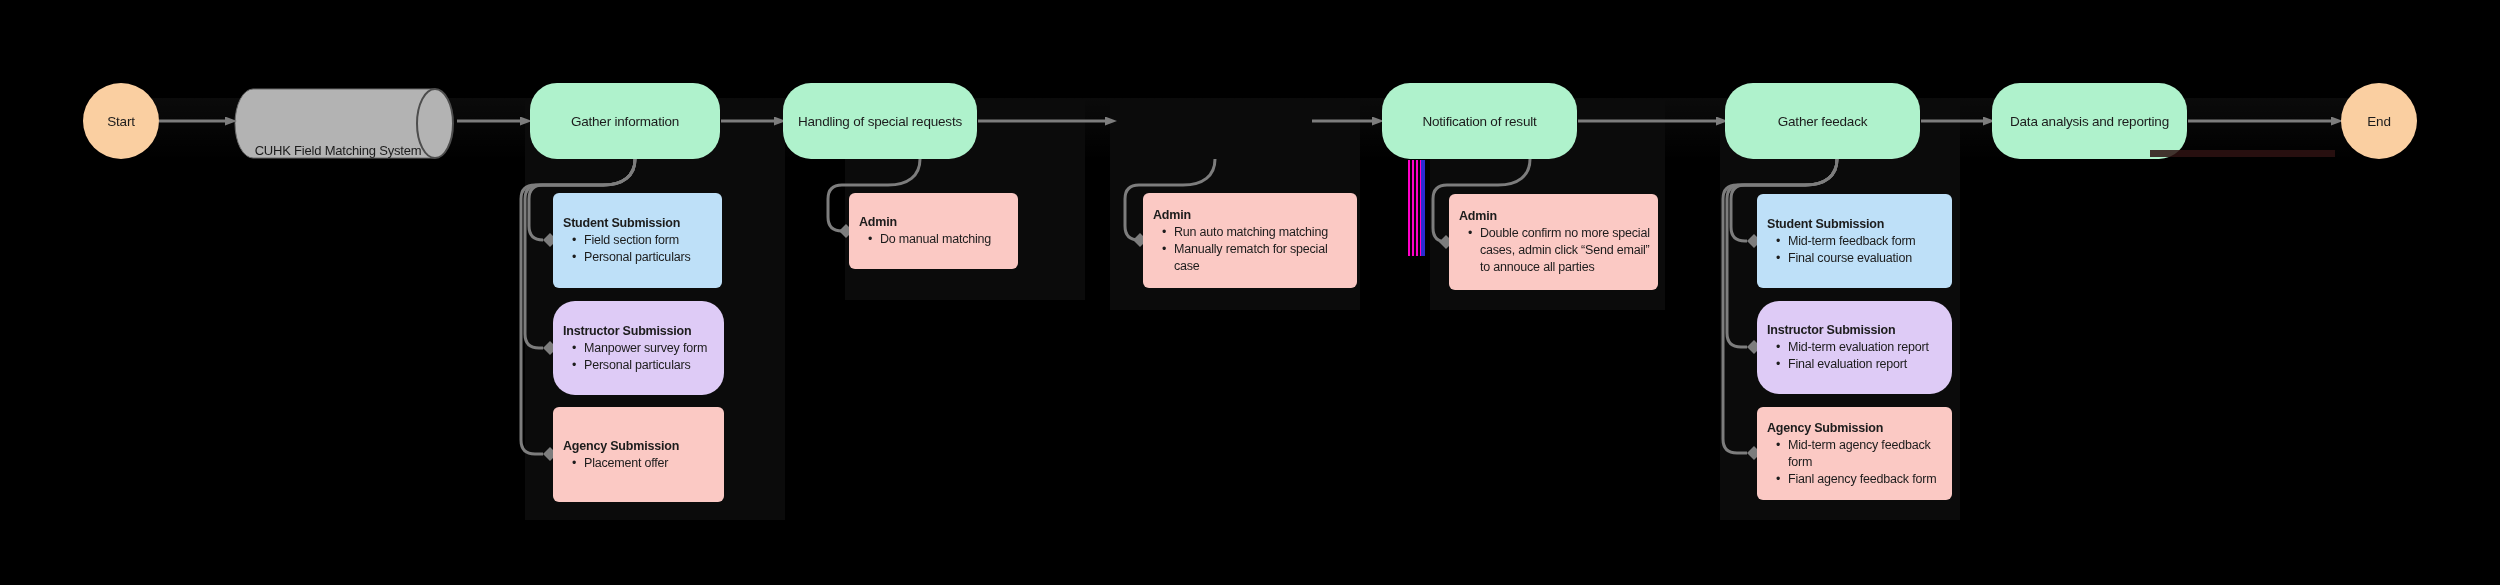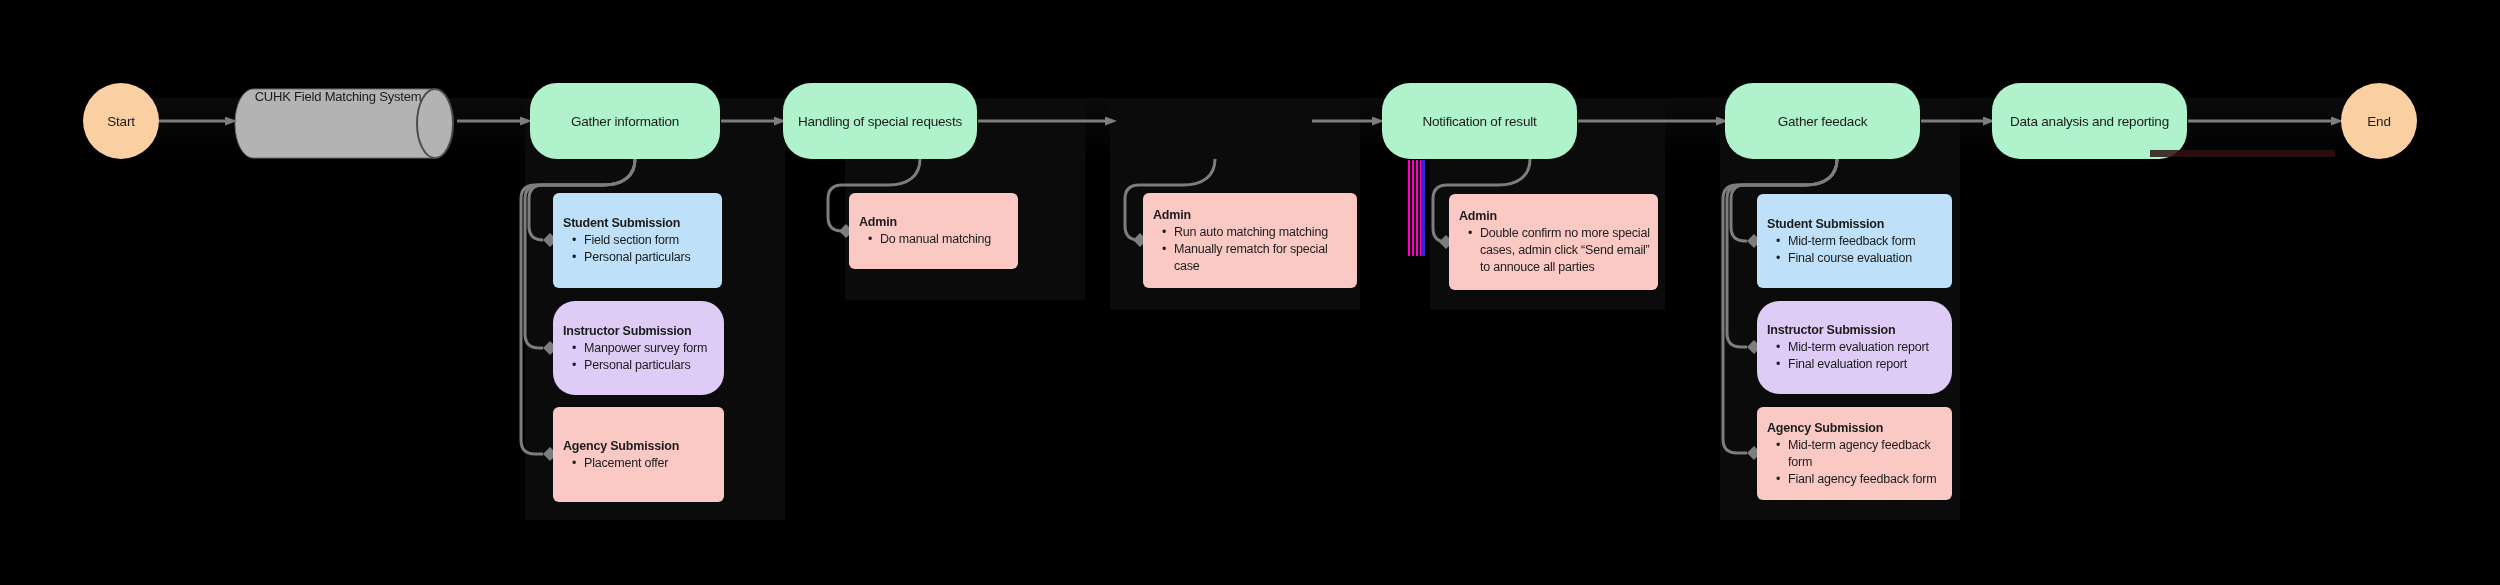--- a/index.html
+++ b/index.html
@@ -28,21 +28,21 @@
   .diamond{fill:var(--edge_gray);}
   .arrowhead{fill:var(--edge_gray);}
   .cyl-body{fill:var(--node_gray);stroke:#6a6a6a;stroke-width:1;}
   .cyl-cap{fill:var(--node_gray);stroke:#4d4d4d;stroke-width:2;}
 
   .terminal{position:absolute;width:76px;height:76px;border-radius:50%;
     background:var(--node_orange);display:flex;align-items:center;justify-content:center;
     font-size:13.5px;}
   .stage{position:absolute;height:76px;border-radius:28px;background:var(--node_green);
     display:flex;align-items:center;justify-content:center;text-align:center;font-size:13.5px;}
-  .cyl-label{position:absolute;display:flex;align-items:flex-start;justify-content:center;
+  .cyl-label{position:absolute;display:flex;align-items:flex-end;justify-content:center;
     text-align:center;font-size:13px;}
 
   .box{position:absolute;border-radius:6px;display:flex;flex-direction:column;
     justify-content:center;padding:8px 4px 8px 10px;font-size:12.5px;line-height:17px;}
   .box.student{background:var(--box_blue);}
   .box.instructor{background:var(--box_purple);border-radius:22px;}
   .box.pink{background:var(--box_pink);}
   .box-title{font-weight:700;}
   .box-list{list-style:none;padding-left:6px;}
   .box-list li{position:relative;padding-left:15px;}

